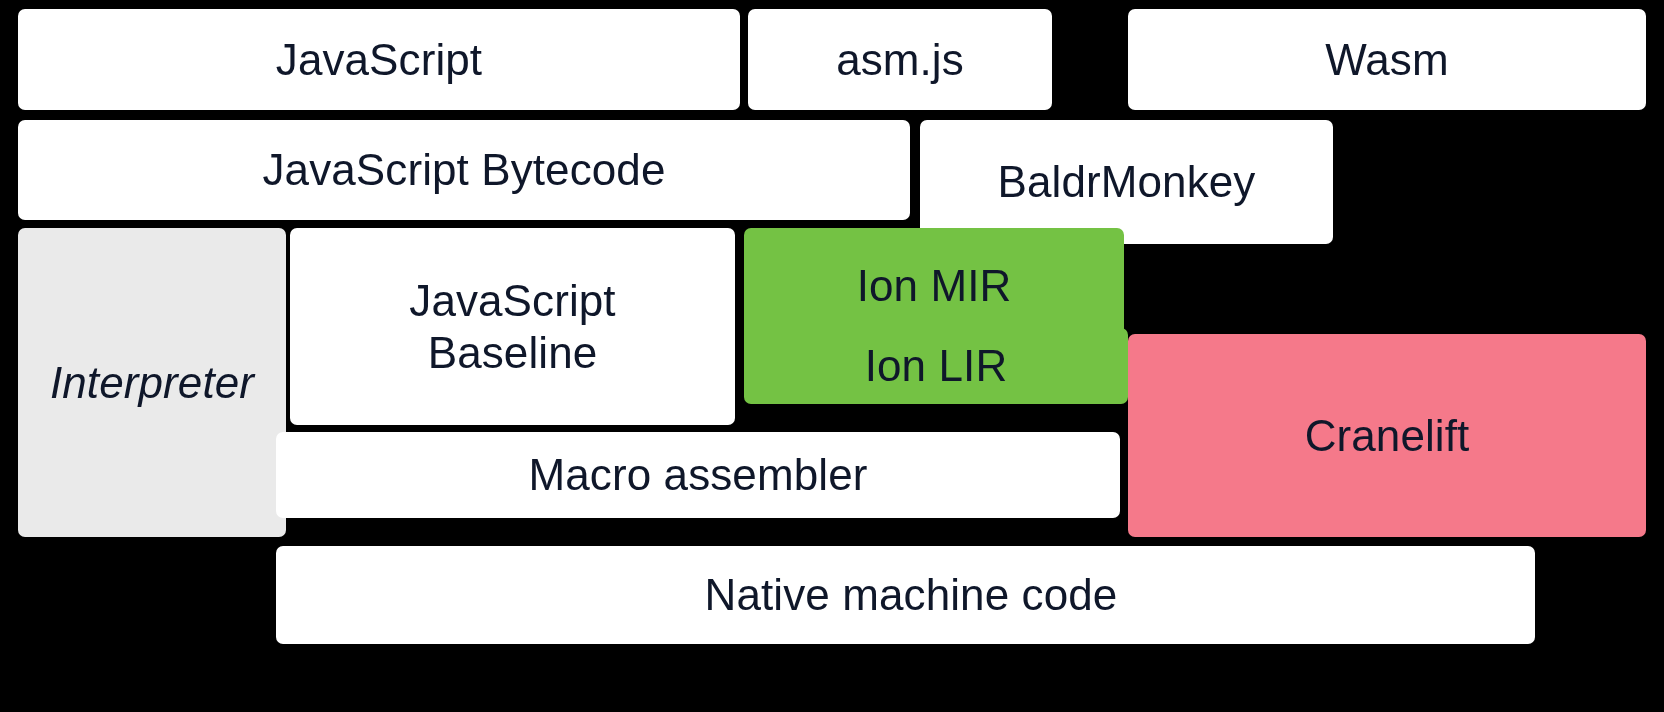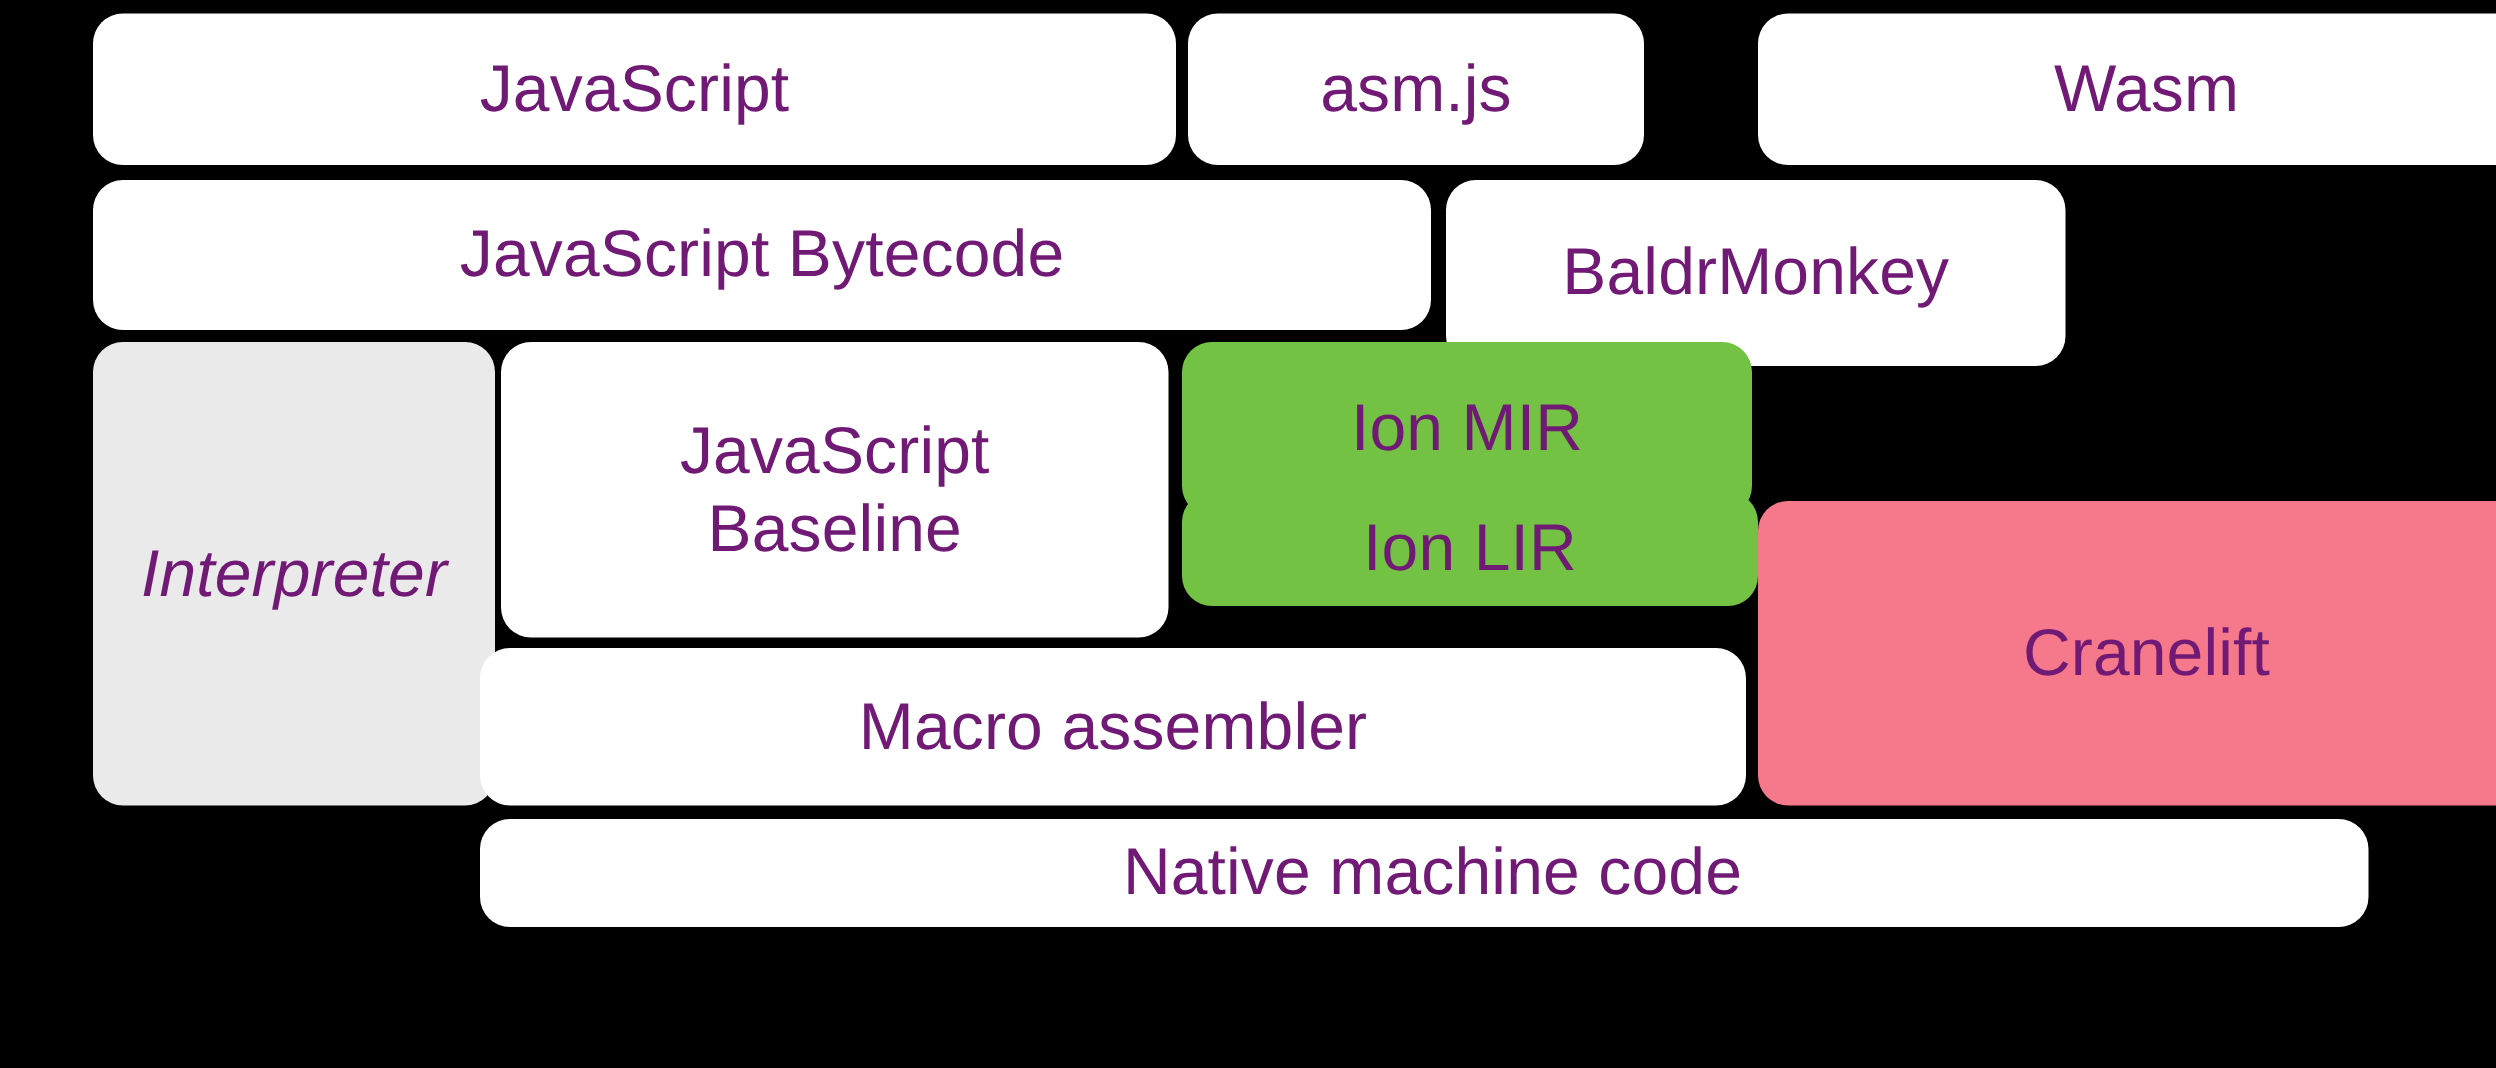--- a/index.html
+++ b/index.html
@@ -14,60 +14,59 @@
   #diagram {
     position: relative;
     width: 1664px;
     height: 712px;
     background: #000000;
     overflow: hidden;
   }
   .node {
     position: absolute;
     box-sizing: border-box;
-    border-radius: 20px;
+    border-radius: 7px;
     display: flex;
     align-items: center;
     justify-content: center;
     text-align: center;
-    color: #701a75;
+    color: #0f172a;
     font-family: "Liberation Sans", sans-serif;
     font-size: 44px;
     font-weight: 400;
     line-height: 1.16;
     letter-spacing: 0.1px;
     padding: 4px 10px;
     white-space: pre-line;
     user-select: none;
-    margin-left: 44px;
   }
   .fill-white  { background: #ffffff; }
   .fill-gray   { background: #eaeaea; font-style: italic; }
   .fill-green  { background: #74c244; }
   .fill-pink   { background: #f5798a; }
 
   
   .n-javascript      { left: 18px;   top: 9px;   width: 722px; height: 101px; }
   .n-asmjs           { left: 748px;  top: 9px;   width: 304px; height: 101px; }
   .n-wasm            { left: 1128px; top: 9px;   width: 518px; height: 101px; }
 
   
   .n-js-bytecode     { left: 18px;   top: 120px; width: 892px; height: 100px; }
   .n-baldrmonkey     { left: 920px;  top: 120px; width: 413px; height: 124px; }
 
   
   .n-interpreter     { left: 18px;   top: 228px; width: 268px; height: 309px; }
   .n-js-baseline     { left: 290px;  top: 228px; width: 445px; height: 197px; }
   .n-ion-mir         { left: 744px;  top: 228px; width: 380px; height: 116px; }
   .n-ion-lir         { left: 744px;  top: 328px; width: 384px; height: 76px;  }
-  .n-macro-assembler { left: 276px;  top: 432px; width: 844px; height: 105px; }
+  .n-macro-assembler { left: 276px;  top: 432px; width: 844px; height: 86px; }
   .n-cranelift       { left: 1128px; top: 334px; width: 518px; height: 203px; }
 
   
-  .n-native-code     { left: 276px;  top: 546px; width: 1259px; height: 72px; padding-left: 21px; }
+  .n-native-code     { left: 276px;  top: 546px; width: 1259px; height: 98px; padding-left: 21px; }
 </style>
 </head>
 <body>
 
 <div id="diagram">
 
   <div class="node fill-white n-javascript">JavaScript</div>
 
   <div class="node fill-white n-asmjs">asm.js</div>
 

